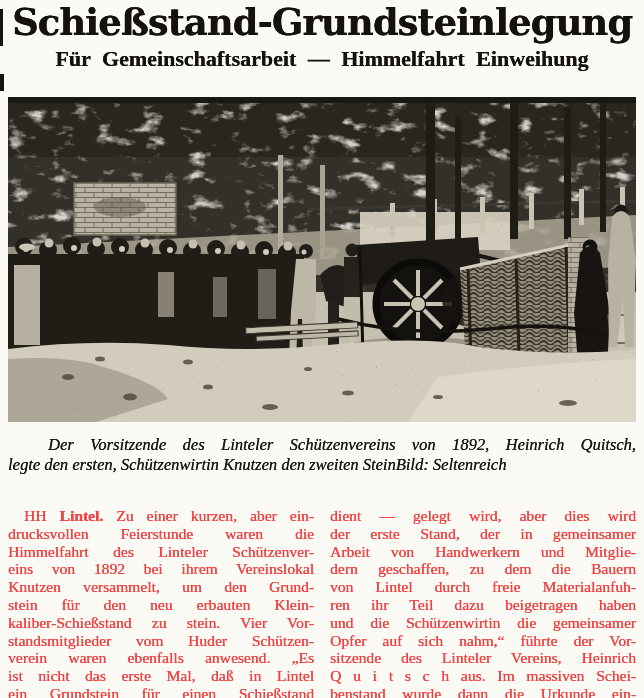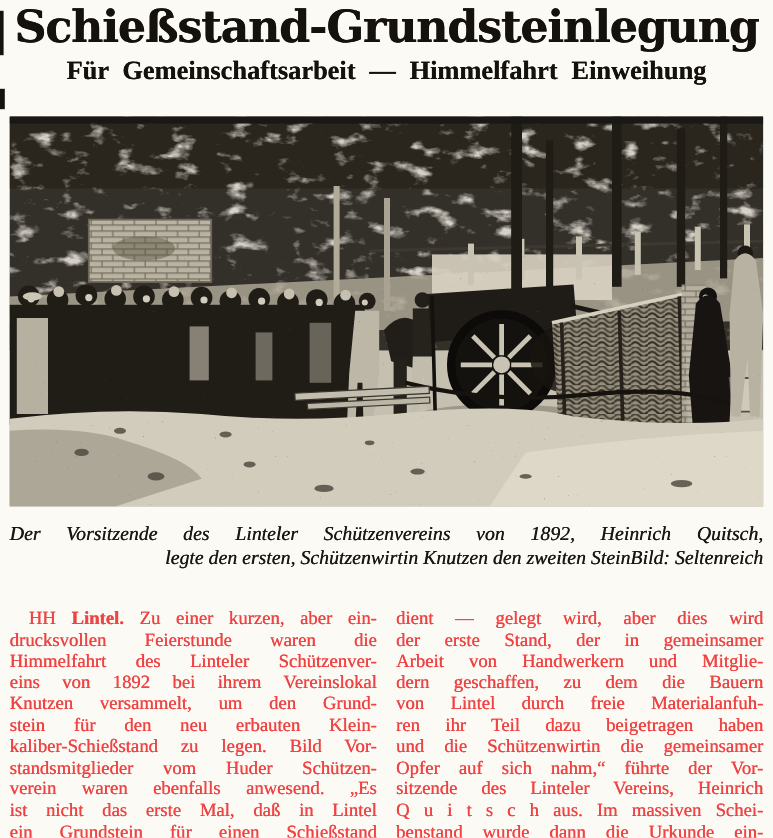--- a/index.html
+++ b/index.html
@@ -24,22 +24,22 @@
     margin-top:3px;color:#15120d;white-space:nowrap;
     text-shadow:0.2px 0 0 currentColor;
   }
 
   .photo-wrap{position:absolute;left:8px;top:97px;width:628px;height:325px;background:#b9b3a5;}
   .photo-wrap svg{display:block;width:100%;height:100%;}
 
   .caption{position:absolute;left:8px;top:435px;width:628px;
     font-style:italic;font-size:16.5px;line-height:19.5px;color:#1b1712;
     text-shadow:0.25px 0 0 currentColor;}
-  .caption .l1{text-align:justify;text-align-last:justify;}
-  .caption .l2{display:flex;justify-content:flex-end;}
+  .caption .l1{text-align:justify;text-align-last:justify;margin-left:40px;}
+  .caption .l2{display:flex;justify-content:flex-start;}
 
   .body-cols{position:absolute;left:8px;top:479px;width:628px;display:flex;gap:16px;}
   .col{width:306px;font-size:15.6px;line-height:17.8px;color:#ef4444;
        text-shadow:0.25px 0 0 currentColor;margin-top:28px;}
   .bline{text-align:justify;text-align-last:justify;}
   .bline.nojust{text-align:right;text-align-last:left;}
   .bline.indent{text-indent:16px;}
   .bold{font-weight:700;}
 </style>
 </head>
@@ -251,21 +251,21 @@
 </div>
 
 <div class="body-cols">
   <div class="col">
       <div class="bline indent"><span>HH </span><span class="bold">Lintel.</span><span> Zu einer kurzen, aber ein-</span></div>
       <div class="bline"><span>drucksvollen Feierstunde waren die</span></div>
       <div class="bline"><span>Himmelfahrt des Linteler Schützenver-</span></div>
       <div class="bline"><span>eins von 1892 bei ihrem Vereinslokal</span></div>
       <div class="bline"><span>Knutzen versammelt, um den Grund-</span></div>
       <div class="bline"><span>stein für den neu erbauten Klein-</span></div>
-      <div class="bline"><span>kaliber-Schießstand zu legen. Bild Vor-</span></div>
+      <div class="bline"><span>kaliber-Schießstand zu stein. Vier Vor-</span></div>
       <div class="bline"><span>standsmitglieder vom Huder Schützen-</span></div>
       <div class="bline"><span>verein waren ebenfalls anwesend. „Es</span></div>
       <div class="bline"><span>ist nicht das erste Mal, daß in Lintel</span></div>
       <div class="bline"><span>ein Grundstein für einen Schießstand</span></div>
     </div>
   <div class="col">
       <div class="bline"><span>dient — gelegt wird, aber dies wird</span></div>
       <div class="bline"><span>der erste Stand, der in gemeinsamer</span></div>
       <div class="bline"><span>Arbeit von Handwerkern und Mitglie-</span></div>
       <div class="bline"><span>dern geschaffen, zu dem die Bauern</span></div>

